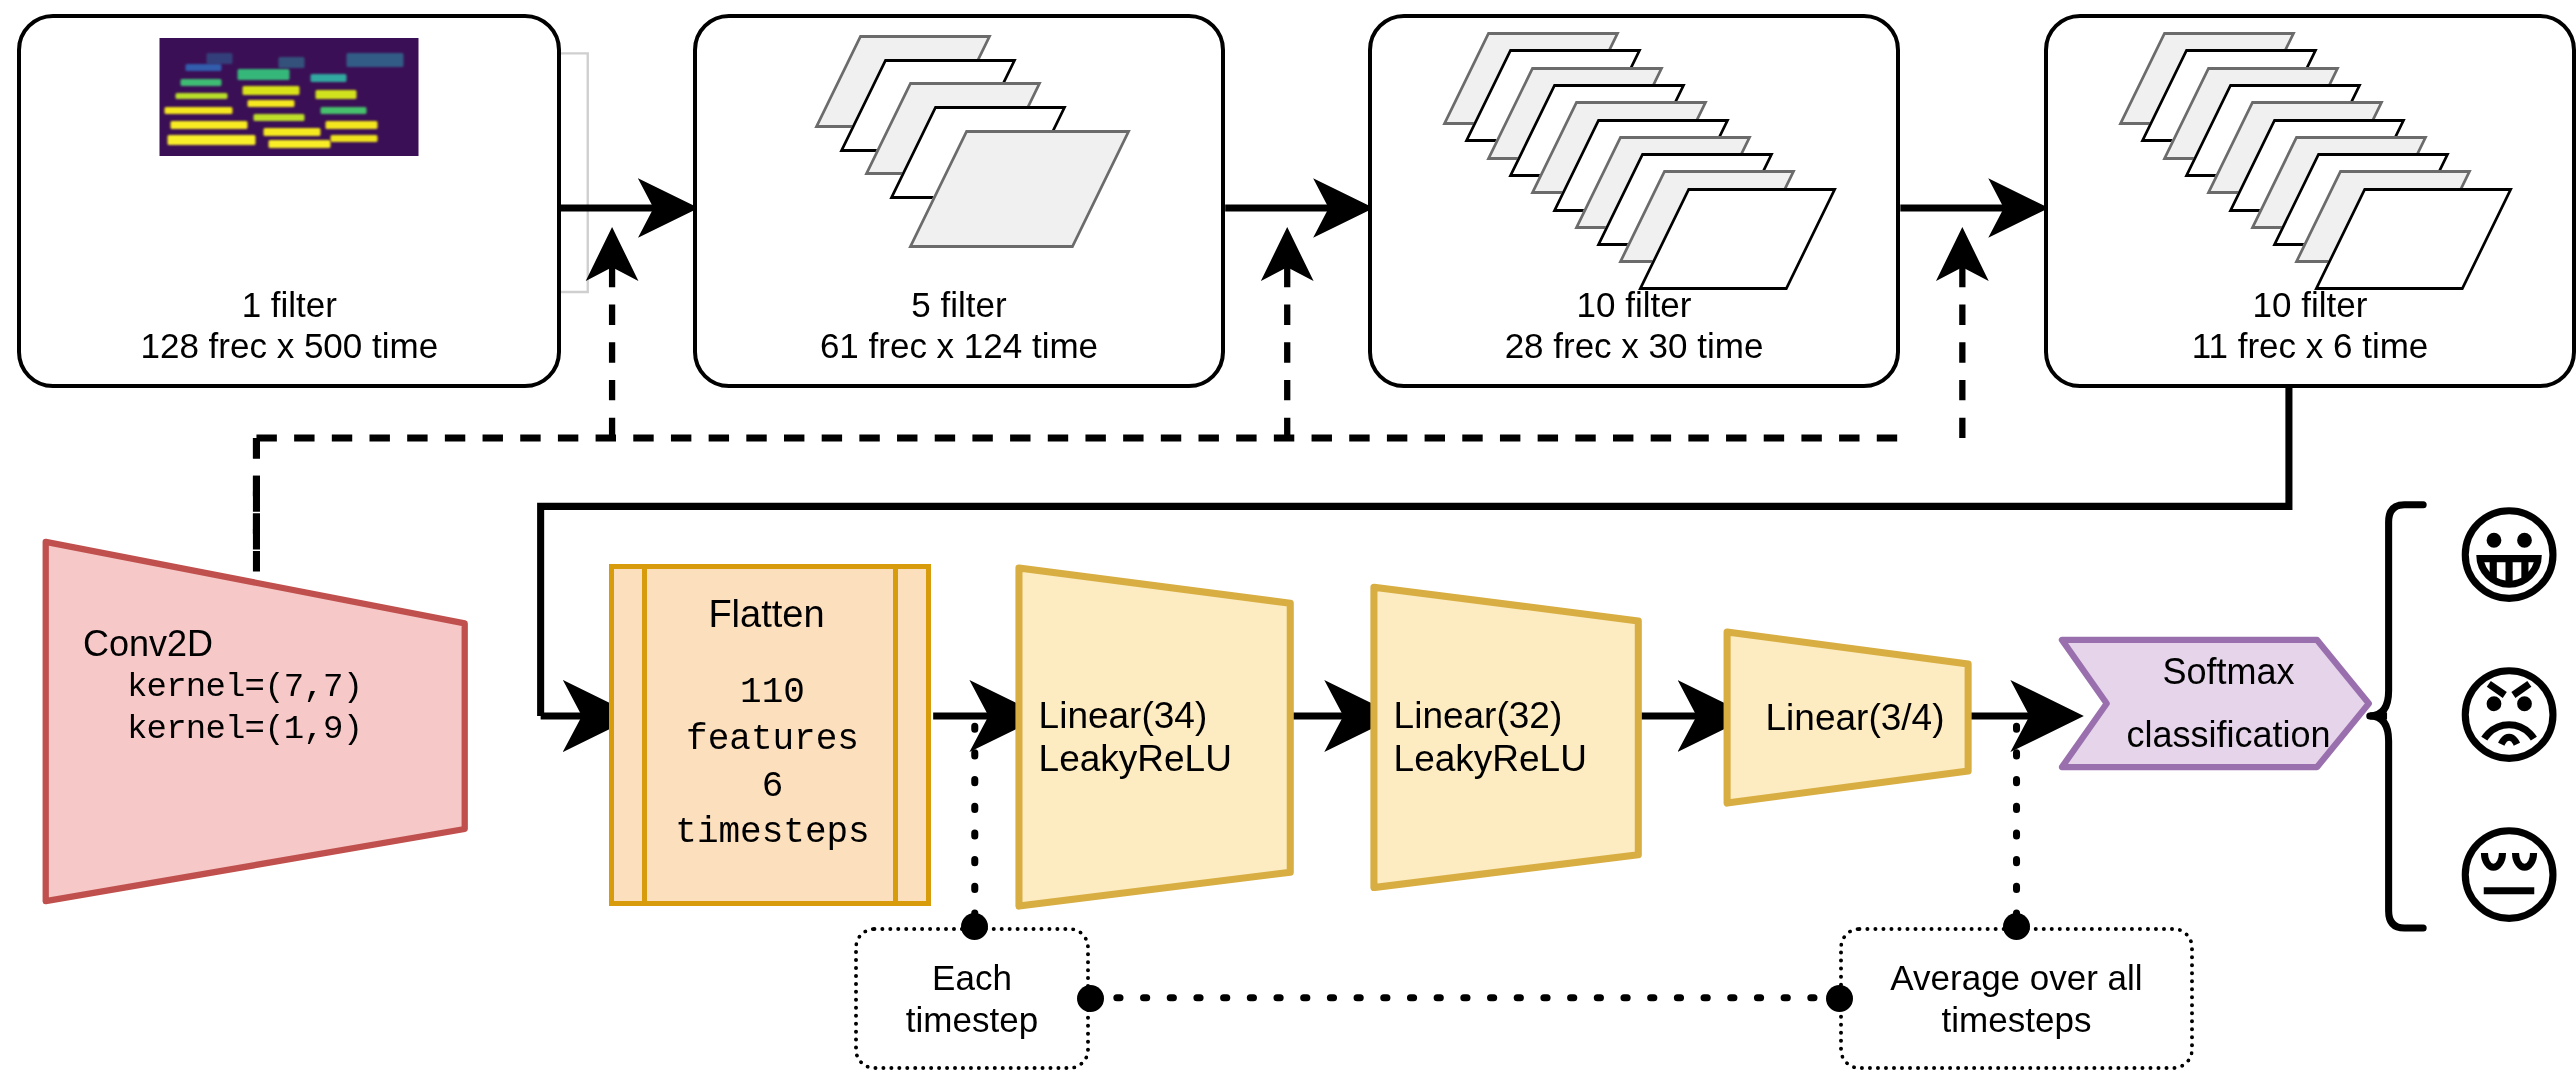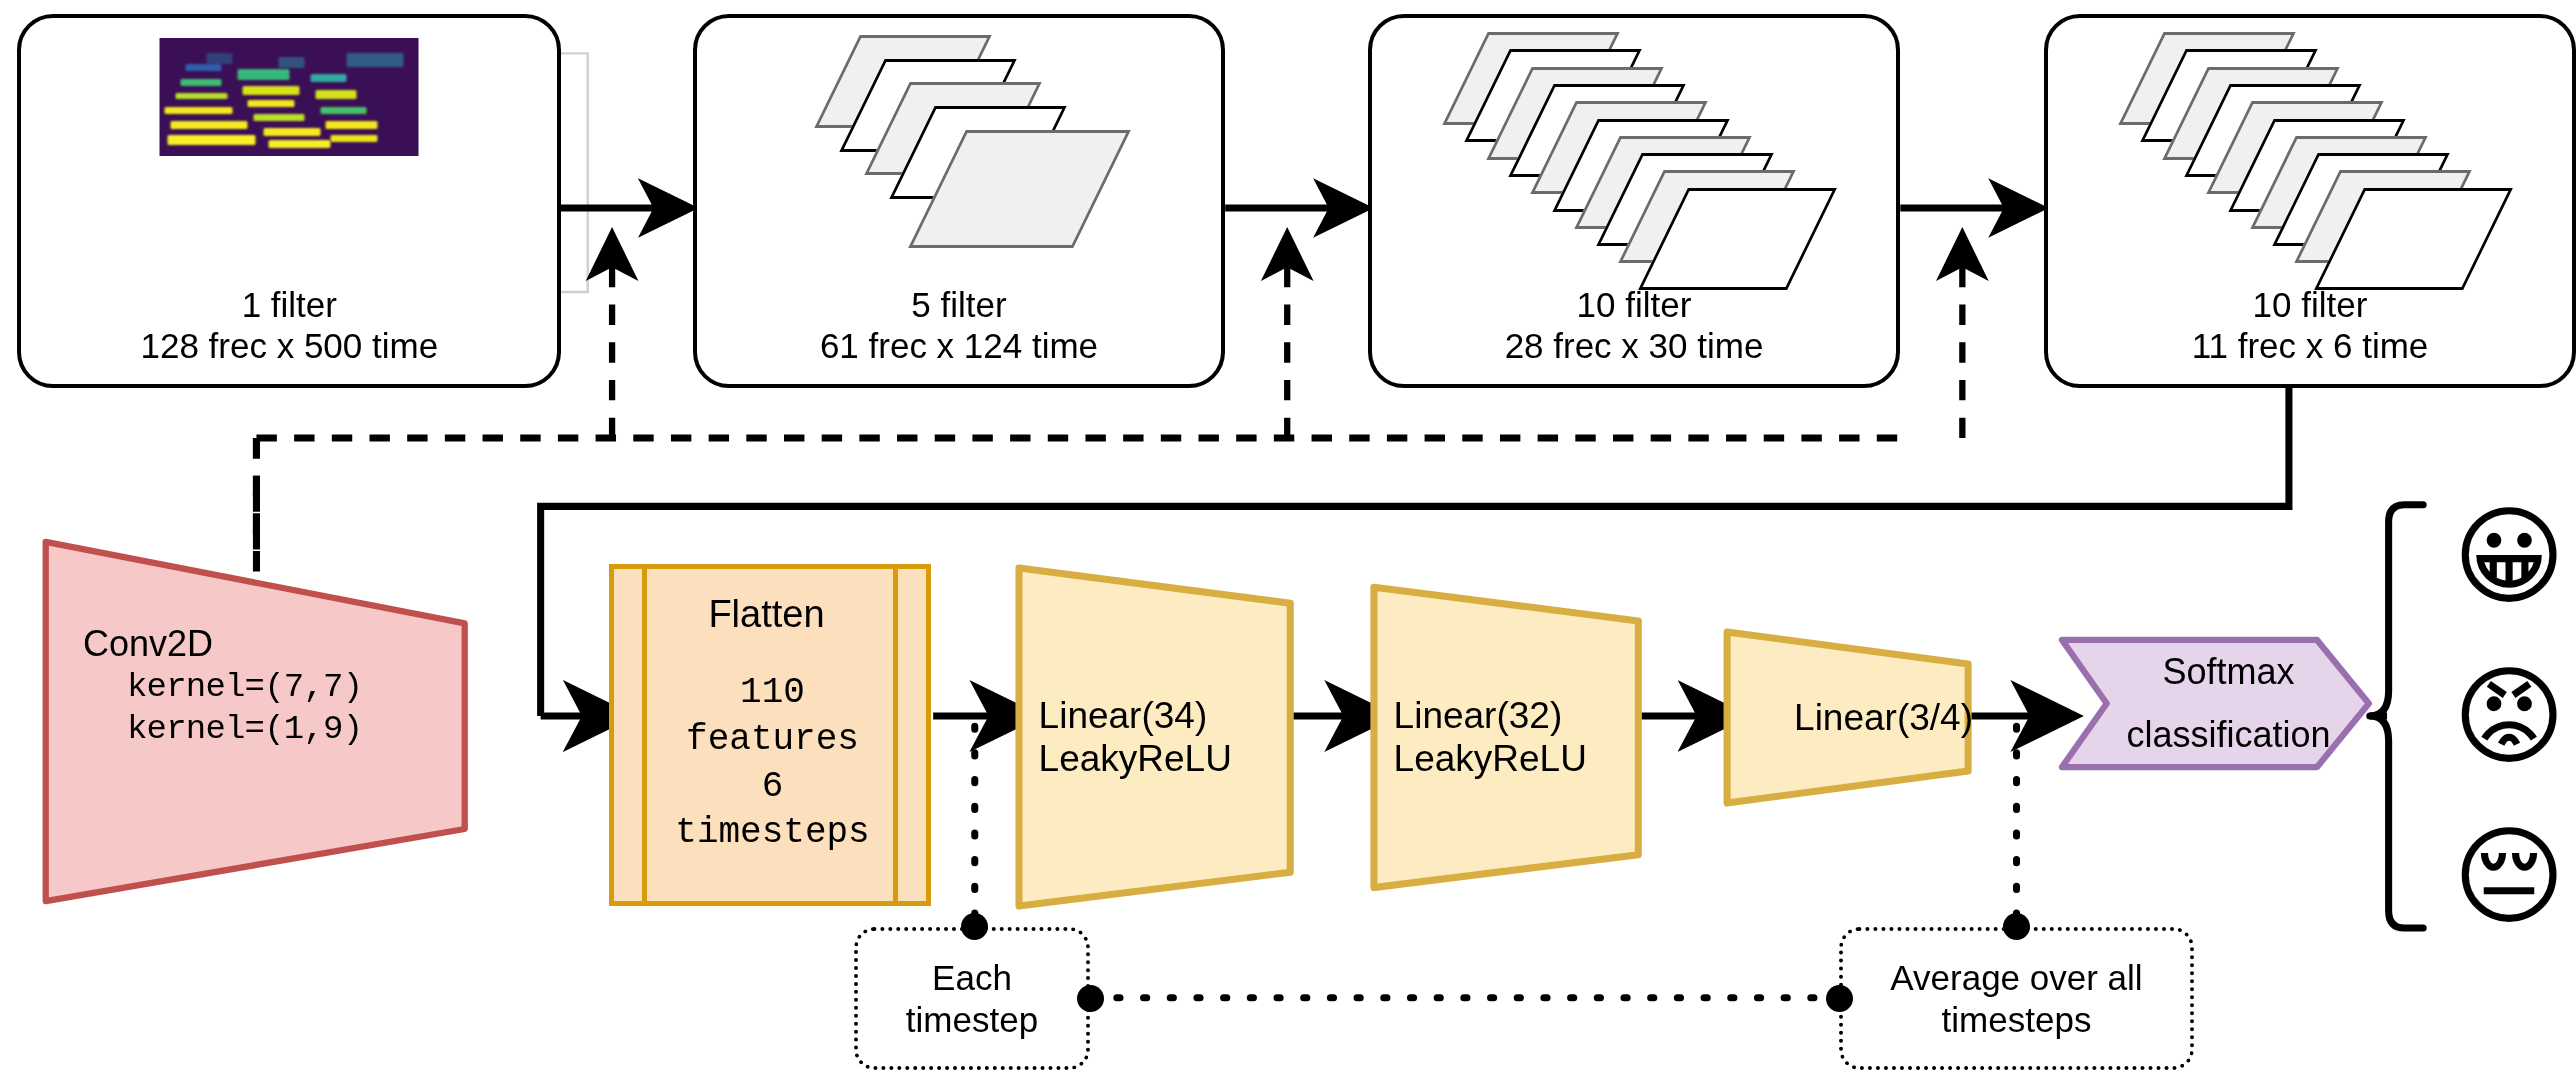--- a/index.html
+++ b/index.html
@@ -67,21 +67,21 @@
   .flatten .mono{position:absolute;left:36px;right:31px;top:101px;text-align:center;
      font-size:36px;line-height:1.30;font-family:"Liberation Mono",monospace;color:#000;}
 
   
   .lin{position:absolute;}
   .lin .txt{
     position:absolute;inset:0;display:flex;flex-direction:column;
     align-items:flex-start;justify-content:center;color:#000;
     font-size:37px;line-height:1.17;padding-left:23.6px;box-sizing:border-box;
   }
-  .lin.l3 .txt{align-items:flex-end;padding-left:19px;}
+  .lin.l3 .txt{align-items:center;padding-left:19px;}
 
   
   .softmax{position:absolute;left:2058px;top:636px;width:314px;height:135px;}
   .softmax .txt{
     position:absolute;inset:0;display:flex;flex-direction:column;
     align-items:center;justify-content:center;color:#000;font-size:36px;line-height:1.18;
     padding-left:27px;box-sizing:border-box;text-align:center;gap:20px;
   }
 
   

